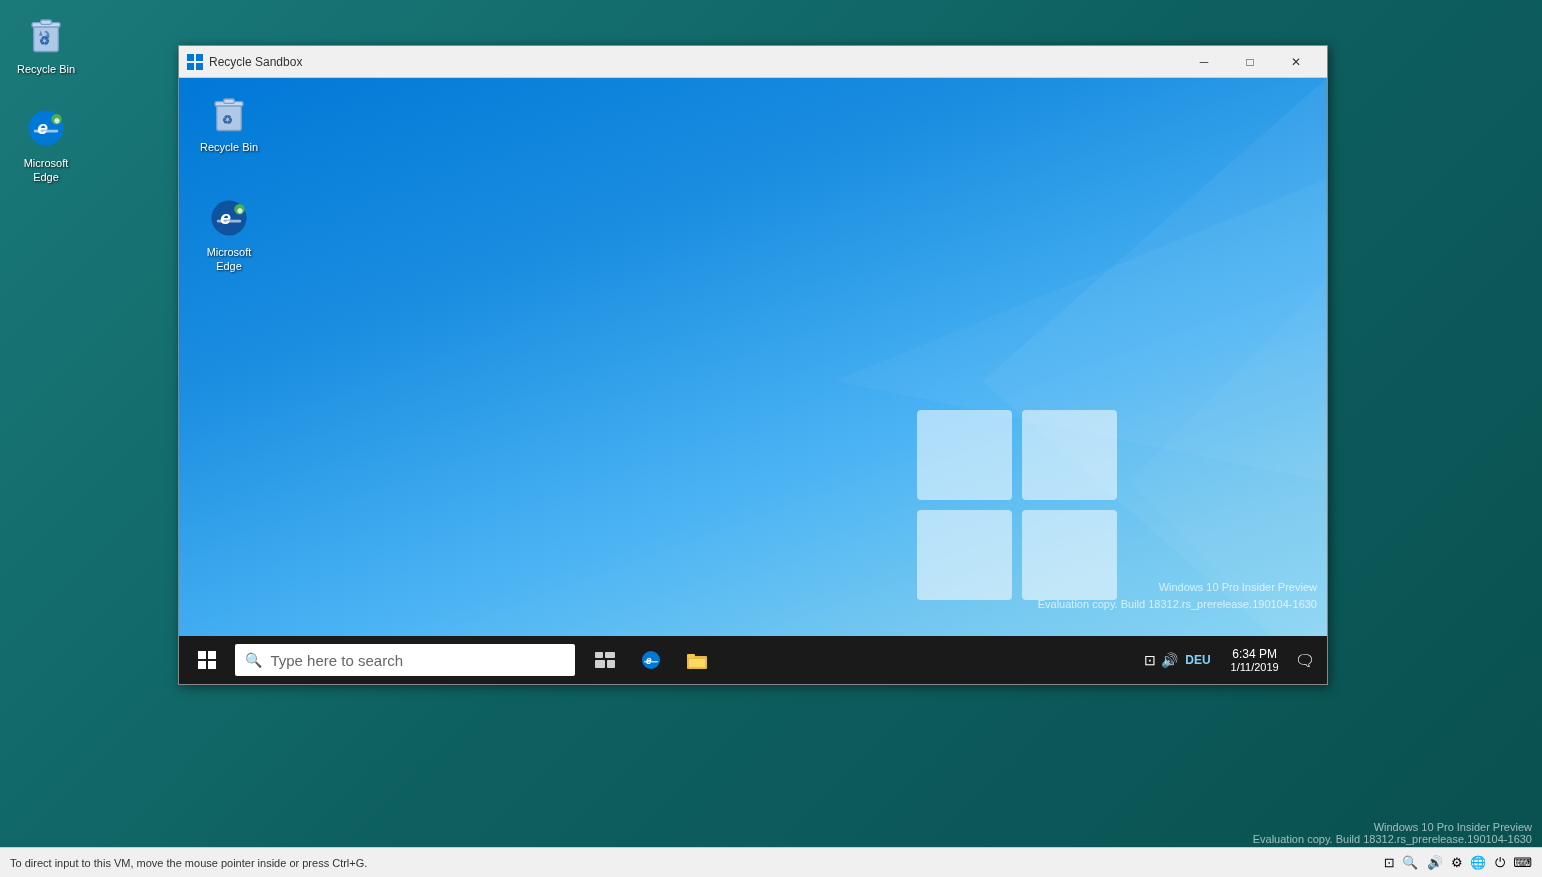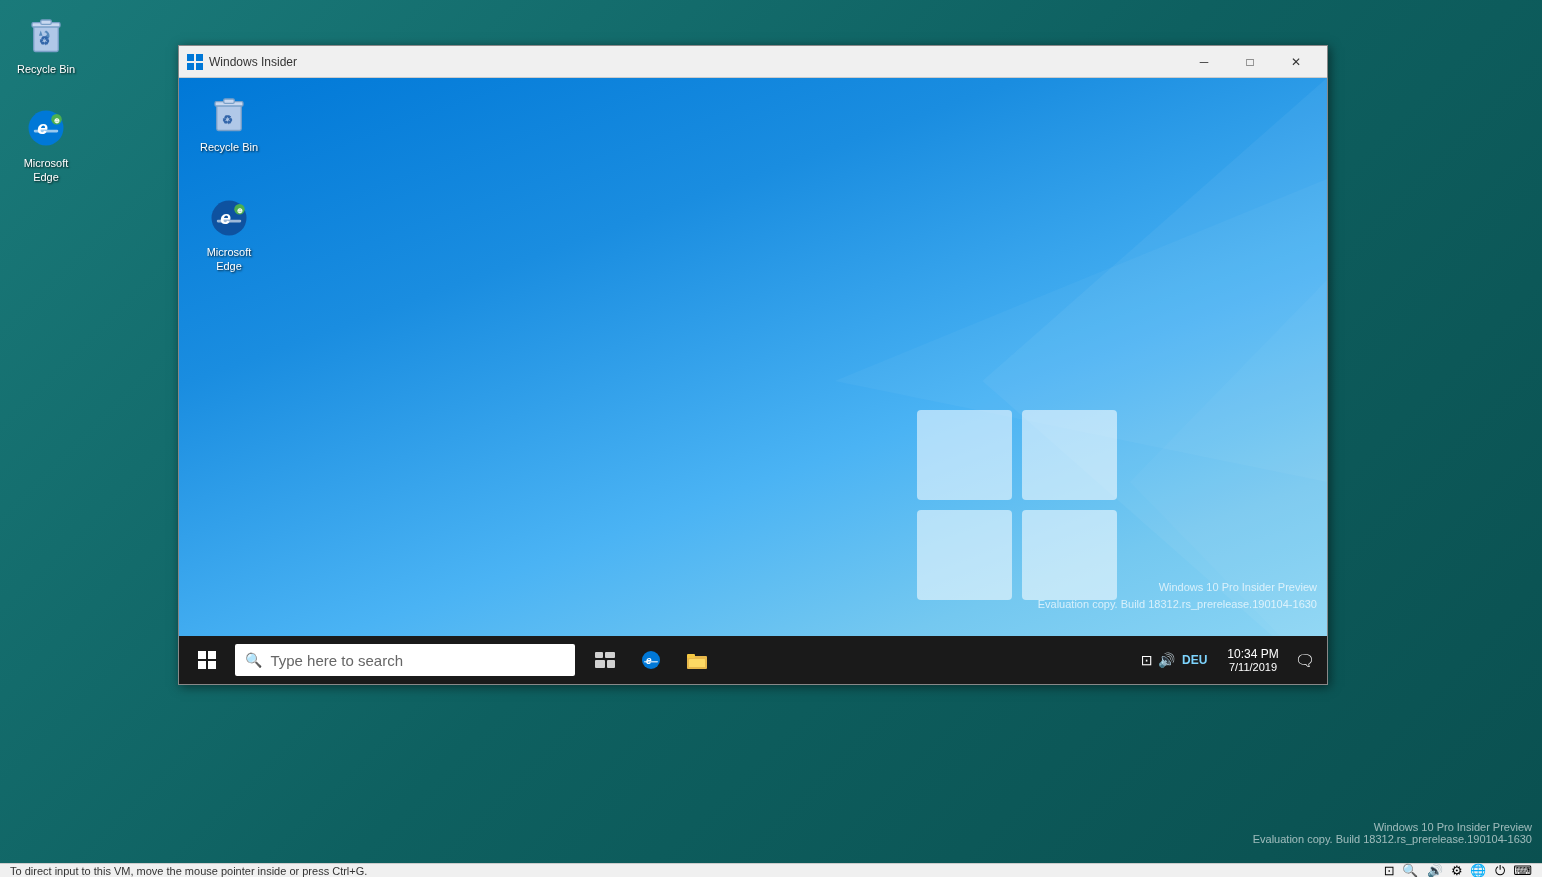--- a/index.html
+++ b/index.html
@@ -252,21 +252,21 @@
       padding: 0 4px;
       cursor: pointer;
     }
 
     
     .host-status-bar {
       position: absolute;
       bottom: 0;
       left: 0;
       right: 0;
-      height: 14px;
+      height: 30px;
       background: #f0f0f0;
       border-top: 1px solid #ccc;
       display: flex;
       align-items: center;
       padding: 0 10px;
     }
     .host-status-text {
       font-size: 11px;
       color: #333;
     }
@@ -321,21 +321,21 @@
 
     <div class="sandbox-titlebar">
       <div class="sandbox-titlebar-icon">
         <svg width="16" height="16" viewBox="0 0 16 16">
           <rect x="0" y="0" width="7" height="7" fill="#0078d7"></rect>
           <rect x="9" y="0" width="7" height="7" fill="#0078d7"></rect>
           <rect x="0" y="9" width="7" height="7" fill="#0078d7"></rect>
           <rect x="9" y="9" width="7" height="7" fill="#0078d7"></rect>
         </svg>
       </div>
-      <span class="sandbox-titlebar-text">Windows Insider</span>
+      <span class="sandbox-titlebar-text">Recycle Sandbox</span>
       <div class="sandbox-titlebar-buttons">
         <button class="titlebar-btn">─</button>
         <button class="titlebar-btn">□</button>
         <button class="titlebar-btn close">✕</button>
       </div>
     </div>
 
     <div class="sandbox-content">
 
       <div class="light-rays">
@@ -432,22 +432,22 @@
           </div>
         </div>
 
         <div class="taskbar-systray">
           <div class="systray-icons">
             <span class="systray-icon">⊡</span>
             <span class="systray-icon">🔊</span>
             <span class="systray-lang">DEU</span>
           </div>
           <div class="systray-clock">
-            <span class="systray-time">10:34 PM</span>
-            <span class="systray-date">7/11/2019</span>
+            <span class="systray-time">6:34 PM</span>
+            <span class="systray-date">1/11/2019</span>
           </div>
           <span class="systray-notification">🗨</span>
         </div>
       </div>
     </div>
   </div>
 
   <div style="position:absolute; bottom: 32px; right: 10px; text-align: right;">
     <div style="font-size:11px; color:rgba(255,255,255,0.6);">Windows 10 Pro Insider Preview</div>
     <div style="font-size:11px; color:rgba(255,255,255,0.6);">Evaluation copy. Build 18312.rs_prerelease.190104-1630</div>

